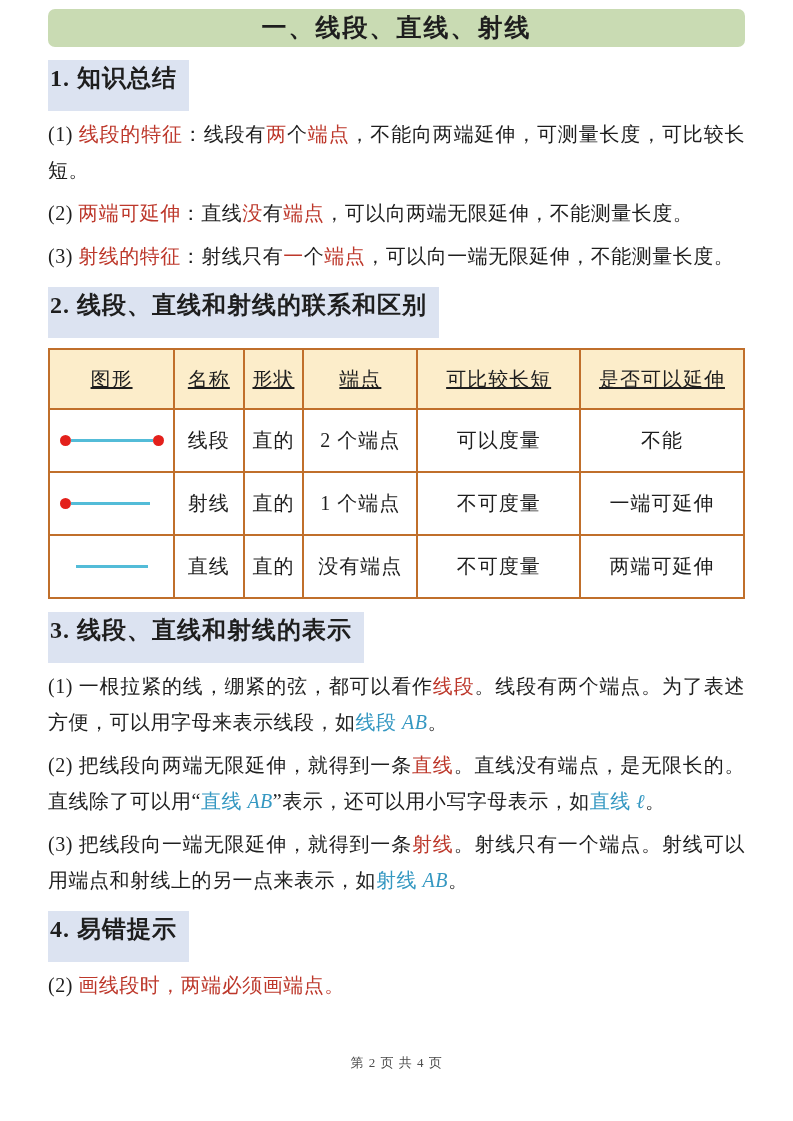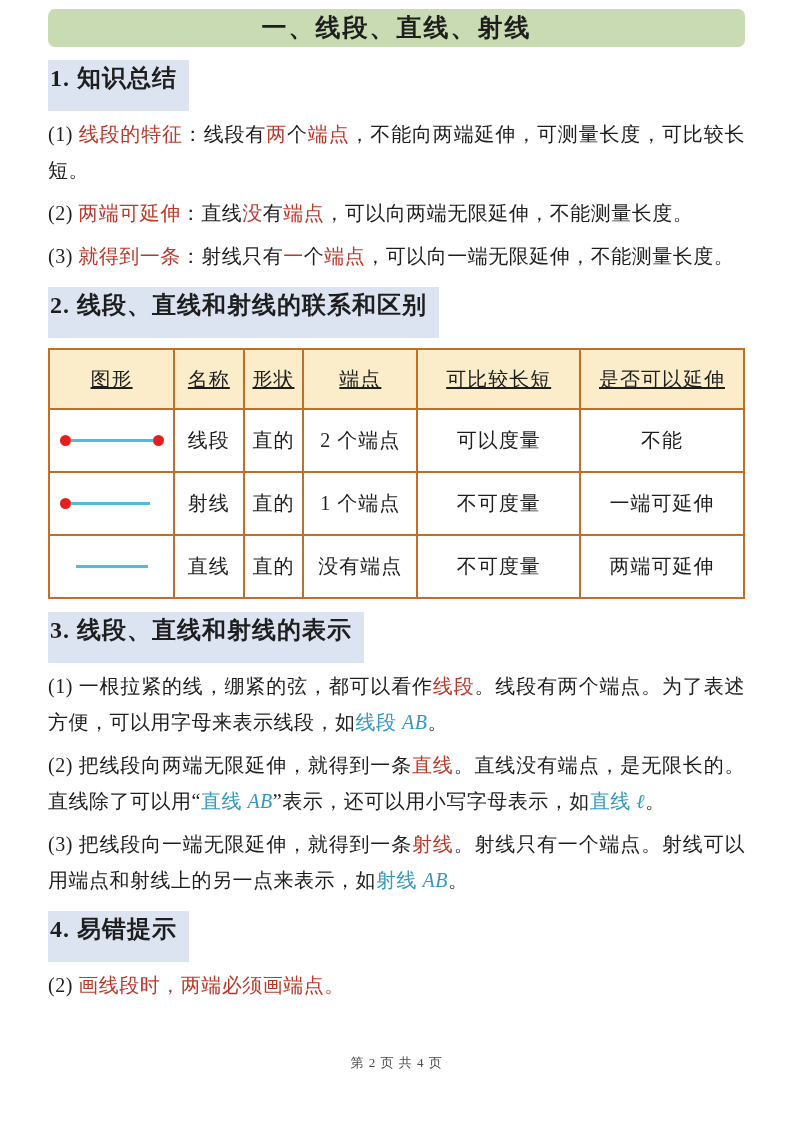--- a/index.html
+++ b/index.html
@@ -94,21 +94,21 @@
 
   <div class="banner">一、线段、直线、射线</div>
 
   <div class="content">
 
     <div class="h-wrap">
       <span class="sec-heading">1. 知识总结</span>
     </div>
     <p class="body"><span>(1) </span><span class="c-red">线段的特征</span><span>：线段有</span><span class="c-red">两</span><span>个</span><span class="c-red">端点</span><span>，不能向两端延伸，可测量长度，可比较长短。</span></p>
     <p class="body"><span>(2) </span><span class="c-red">两端可延伸</span><span>：直线</span><span class="c-red">没</span><span>有</span><span class="c-red">端点</span><span>，可以向两端无限延伸，不能测量长度。</span></p>
-    <p class="body"><span>(3) </span><span class="c-red">就得到一条</span><span>：射线只有</span><span class="c-red">一</span><span>个</span><span class="c-red">端点</span><span>，可以向一端无限延伸，不能测量长度。</span></p>
+    <p class="body"><span>(3) </span><span class="c-red">射线的特征</span><span>：射线只有</span><span class="c-red">一</span><span>个</span><span class="c-red">端点</span><span>，可以向一端无限延伸，不能测量长度。</span></p>
 
     <div class="h-wrap">
       <span class="sec-heading">2. 线段、直线和射线的联系和区别</span>
     </div>
 
     <table class="cmp">
       <colgroup>
         <col class="c1">
           <col class="c2">
           <col class="c3">

